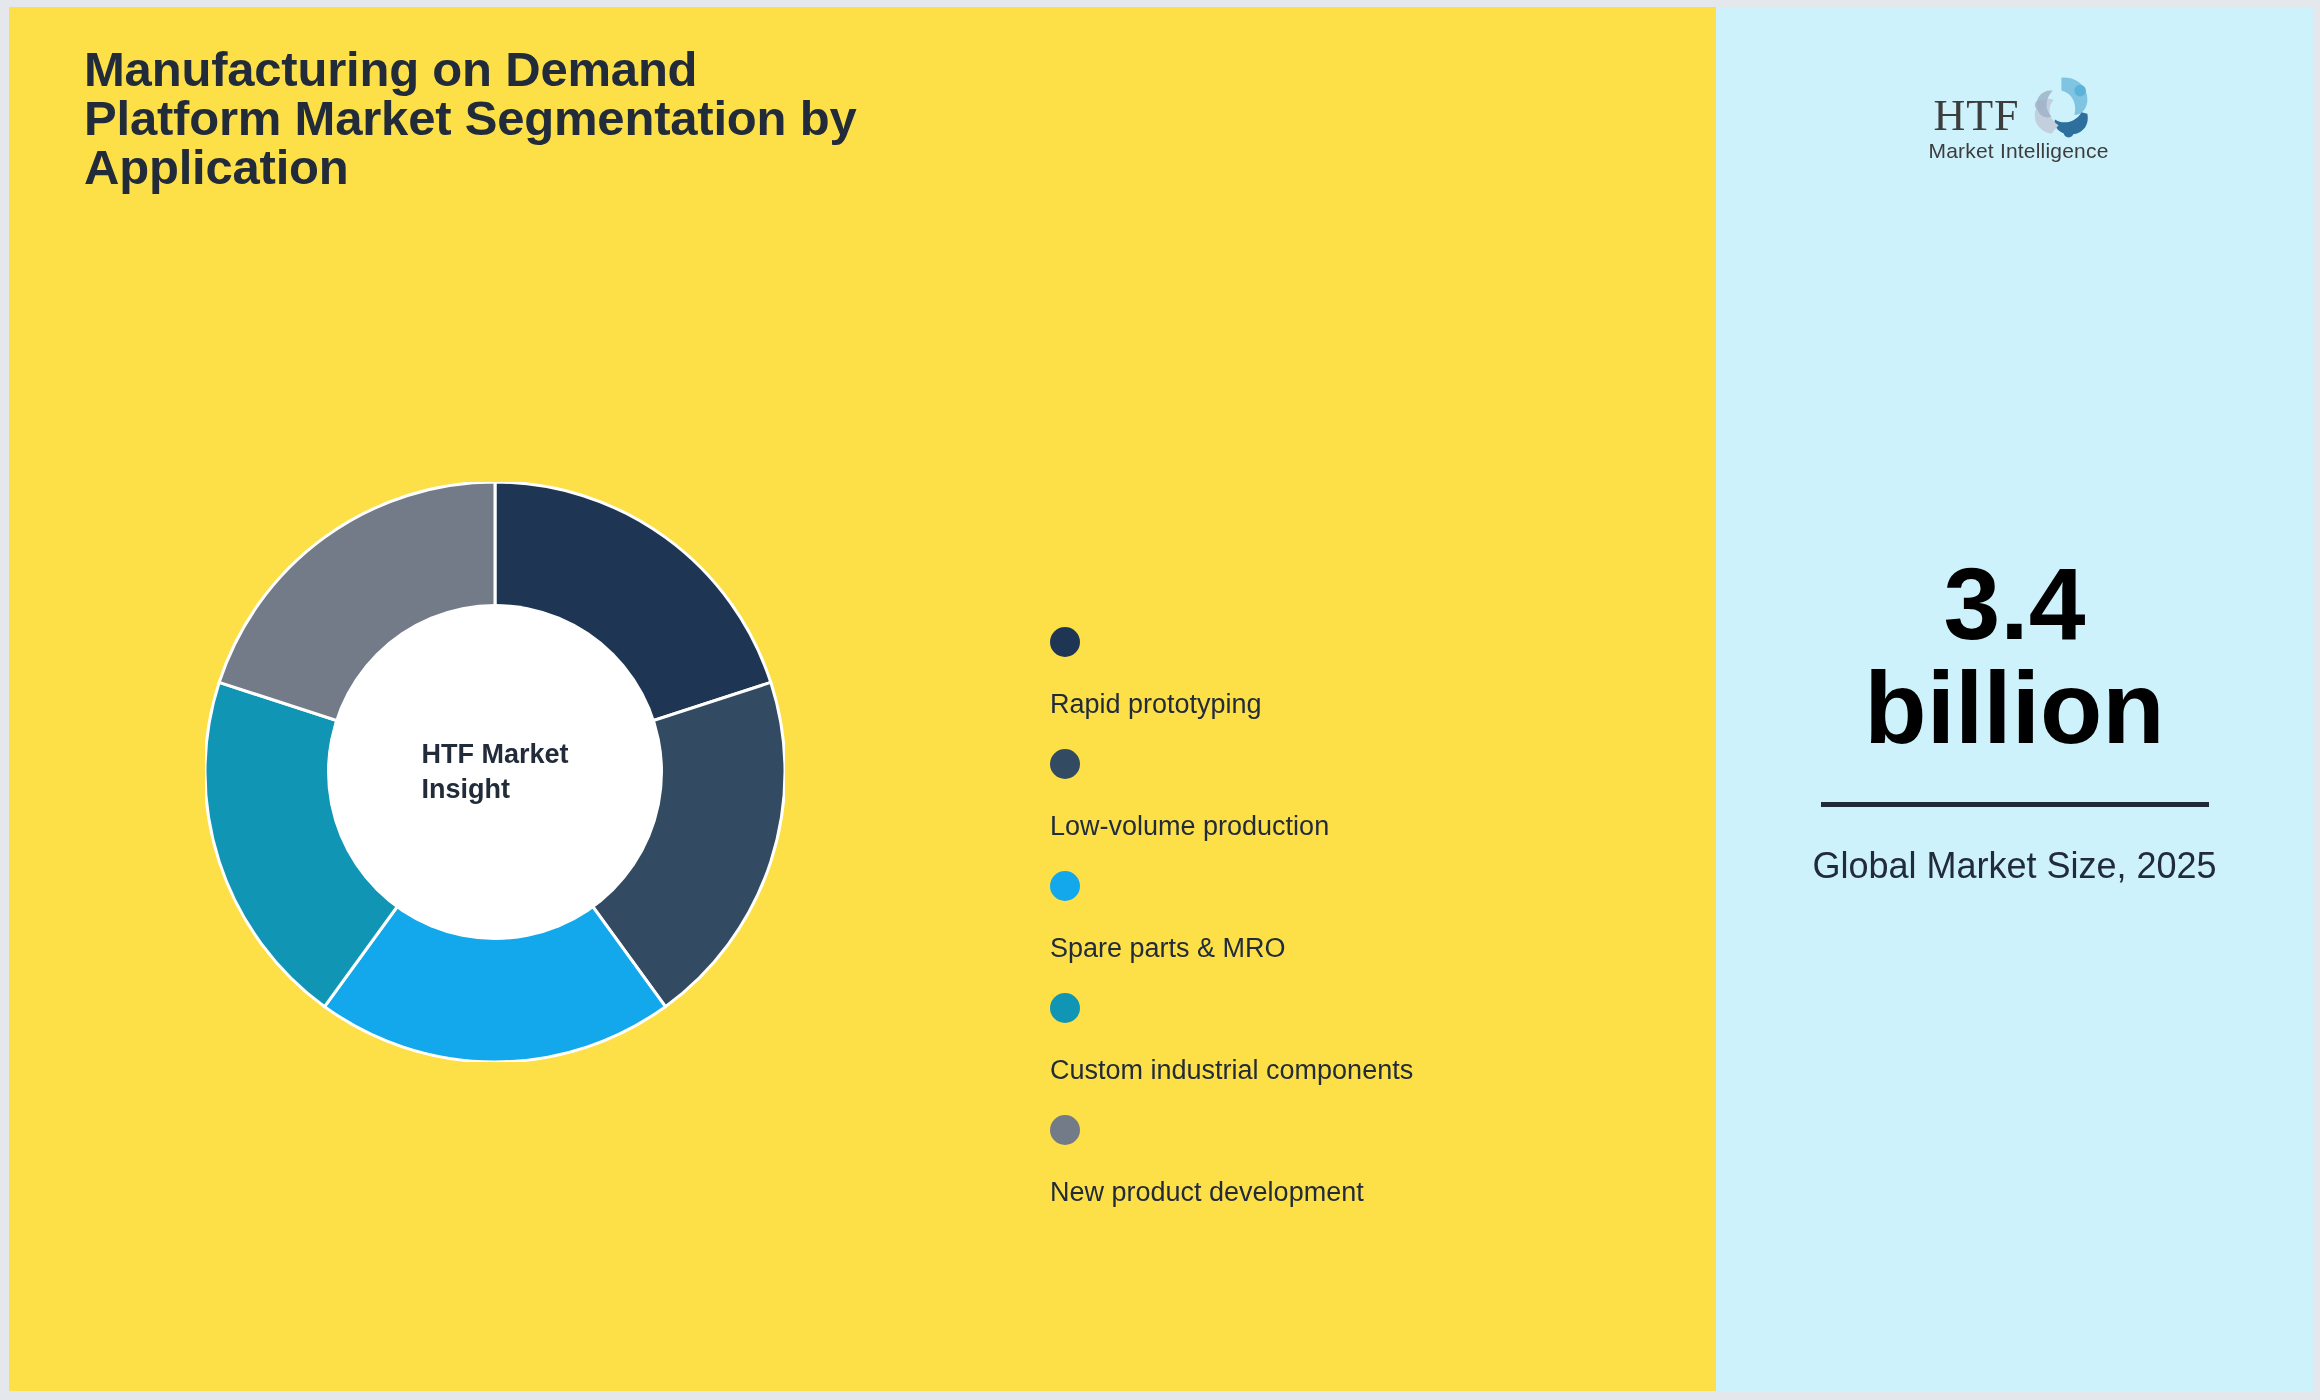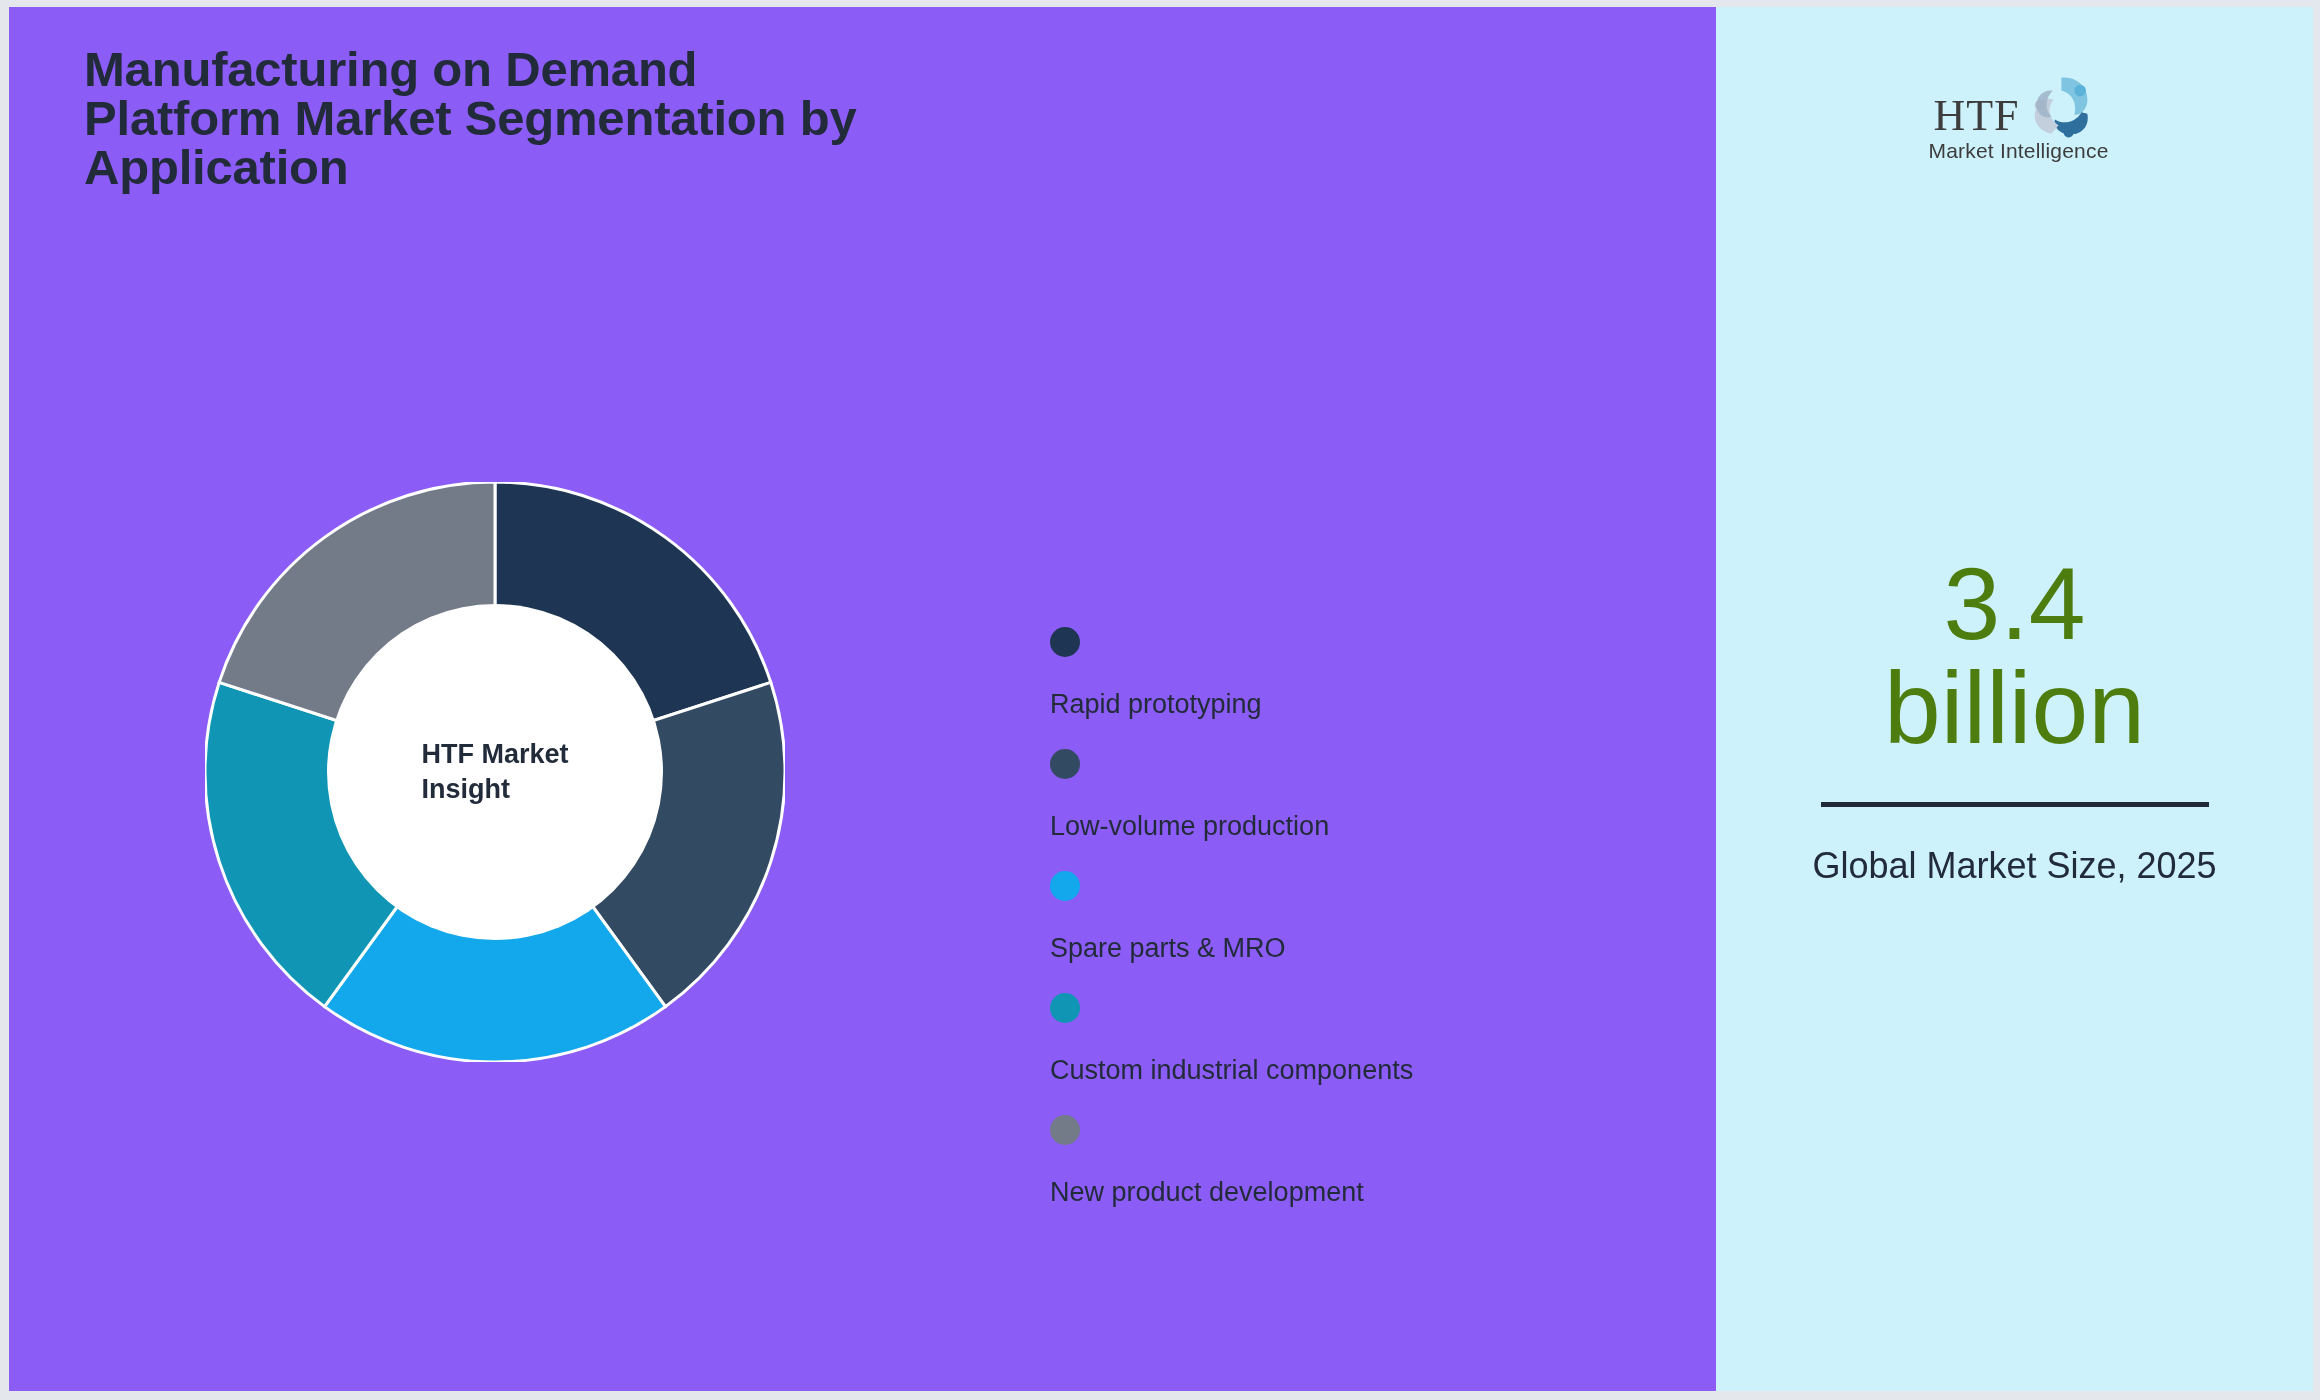--- a/index.html
+++ b/index.html
@@ -24,21 +24,21 @@
     padding: 7px 7px 9px 9px;
     display: flex;
     flex-direction: row;
     align-items: stretch;
   }
 
   
   .left-panel {
     position: relative;
     width: 1707px;
-    background: #8b5cf6;
+    background: #fde047;
     flex: 0 0 auto;
     overflow: hidden;
   }
 
   .title {
     position: absolute;
     left: 75px;
     top: 38px;
     width: 1000px;
     font-size: 49px;
@@ -146,23 +146,23 @@
   .stat-block {
     position: absolute;
     left: 50%;
     transform: translateX(-50%);
     top: 545px;
     width: 520px;
     text-align: center;
   }
   .stat-value {
     font-size: 102px;
-    font-weight: normal;
+    font-weight: bold;
     line-height: 1.02;
-    color: #4d7c0f;
+    color: #000000;
     white-space: pre-line;
   }
   .stat-rule {
     width: 388px;
     height: 5px;
     background: #1f2937;
     margin: 42px auto 0 auto;
   }
   .stat-caption {
     margin-top: 36px;

